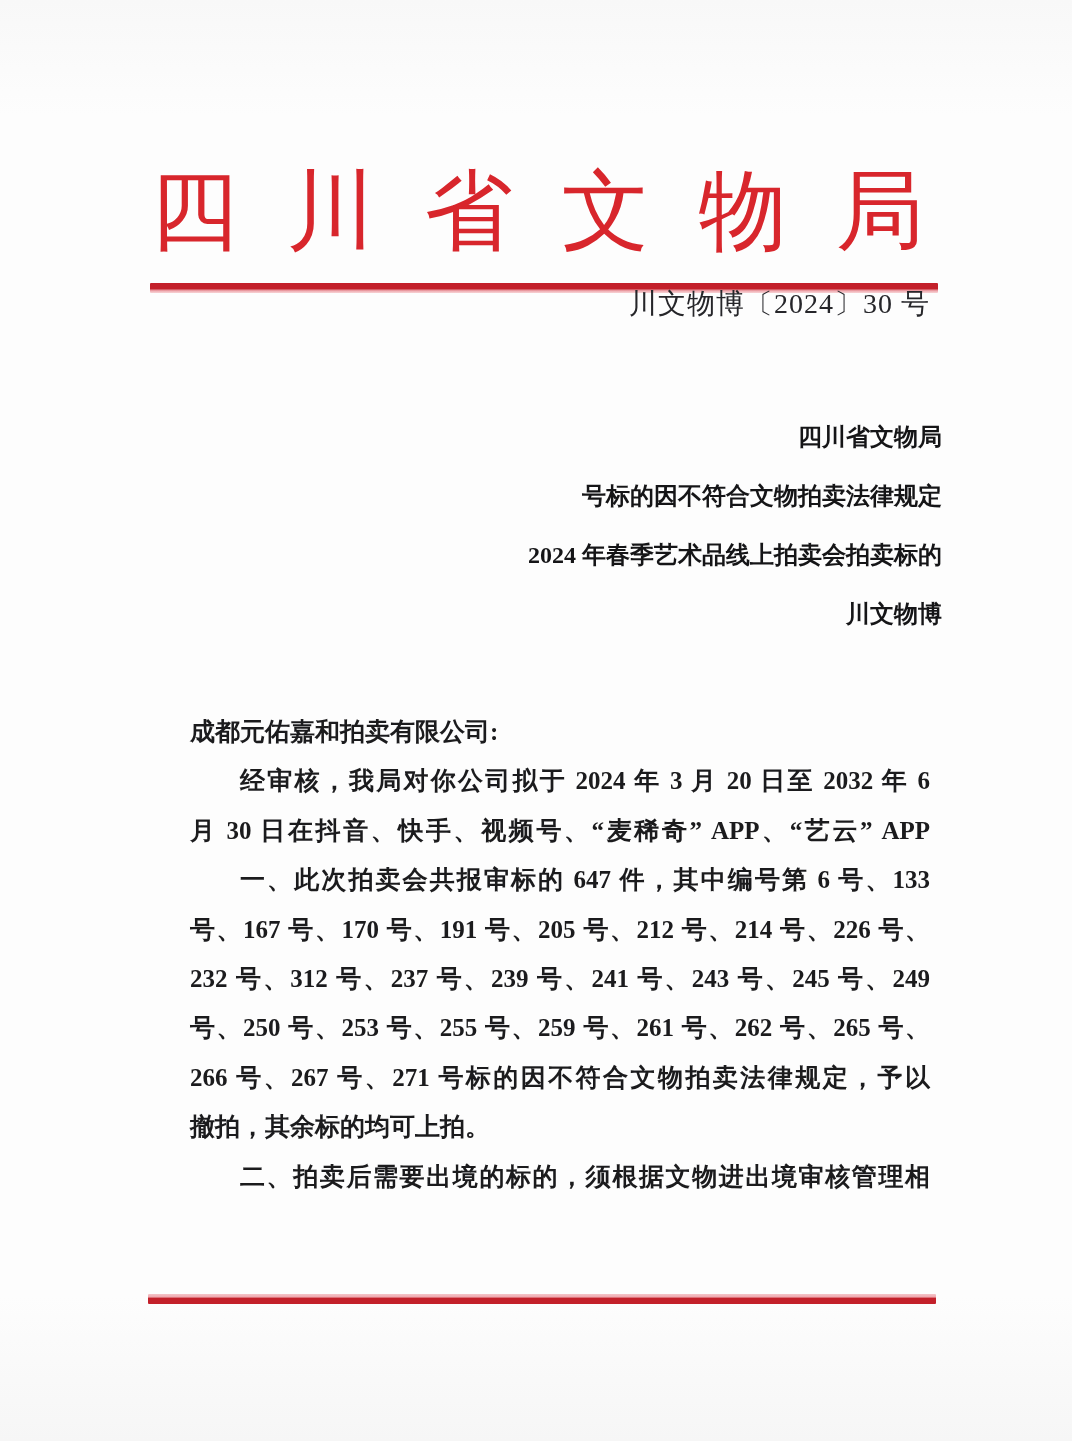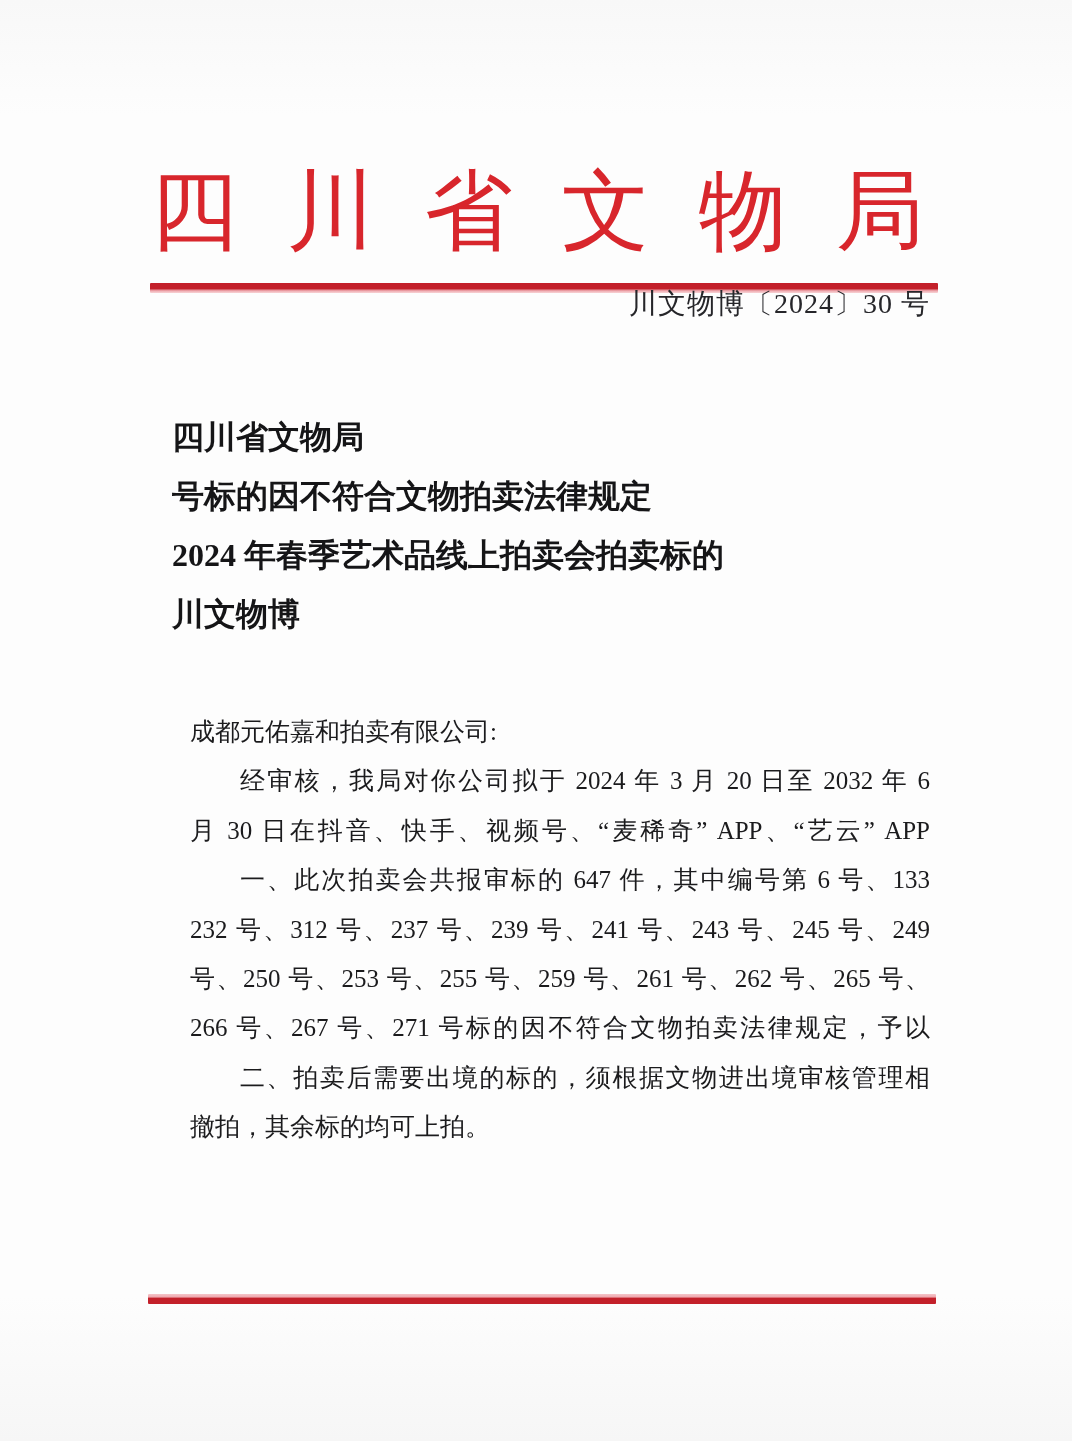--- a/index.html
+++ b/index.html
@@ -58,41 +58,42 @@
     color: #26262a;
     letter-spacing: 1px;
   }
 
   
   .doc-title {
     position: absolute;
     left: 172px;
     top: 408px;
     width: 770px;
-    text-align: left;
+    text-align: right;
     font-weight: bold;
-    font-size: 32px;
+    font-size: 24px;
     line-height: 59px;
     color: #151517;
   }
 
   
   .doc-body {
     position: absolute;
     left: 190px;
     top: 707px;
     width: 740px;
     font-size: 25px;
     color: #1b1b1d;
   }
   .body-line {
     height: 49.4px;
     line-height: 49.4px;
     white-space: nowrap;
     text-align: left;
+    font-weight: bold;
   }
   .body-line.justify {
     white-space: normal;
     text-align: justify;
     text-align-last: justify;
   }
   .body-line.indent { text-indent: 2em; }
 
   
   .footer-rule {
@@ -128,22 +129,23 @@
       <div class="title-line">号标的因不符合文物拍卖法律规定</div>
       <div class="title-line">2024 年春季艺术品线上拍卖会拍卖标的</div>
       <div class="title-line">川文物博</div>
     </div>
 
   <div class="doc-body">
       <div class="body-line">成都元佑嘉和拍卖有限公司:</div>
       <div class="body-line indent justify">经审核，我局对你公司拟于 2024 年 3 月 20 日至 2032 年 6</div>
       <div class="body-line justify">月 30 日在抖音、快手、视频号、“麦稀奇” APP、“艺云” APP</div>
       <div class="body-line indent justify">一、此次拍卖会共报审标的 647 件，其中编号第 6 号、133</div>
+      <div class="body-line justify">号、167 号、170 号、191 号、205 号、212 号、214 号、226 号、</div>
       <div class="body-line justify">232 号、312 号、237 号、239 号、241 号、243 号、245 号、249</div>
       <div class="body-line justify">号、250 号、253 号、255 号、259 号、261 号、262 号、265 号、</div>
       <div class="body-line justify">266 号、267 号、271 号标的因不符合文物拍卖法律规定，予以</div>
+      <div class="body-line">撤拍，其余标的均可上拍。</div>
       <div class="body-line indent justify">二、拍卖后需要出境的标的，须根据文物进出境审核管理相</div>
-      <div class="body-line">撤拍，其余标的均可上拍。</div>
     </div>
 
   <div class="footer-rule"></div>
 
 </div>
 
 </body></html>

